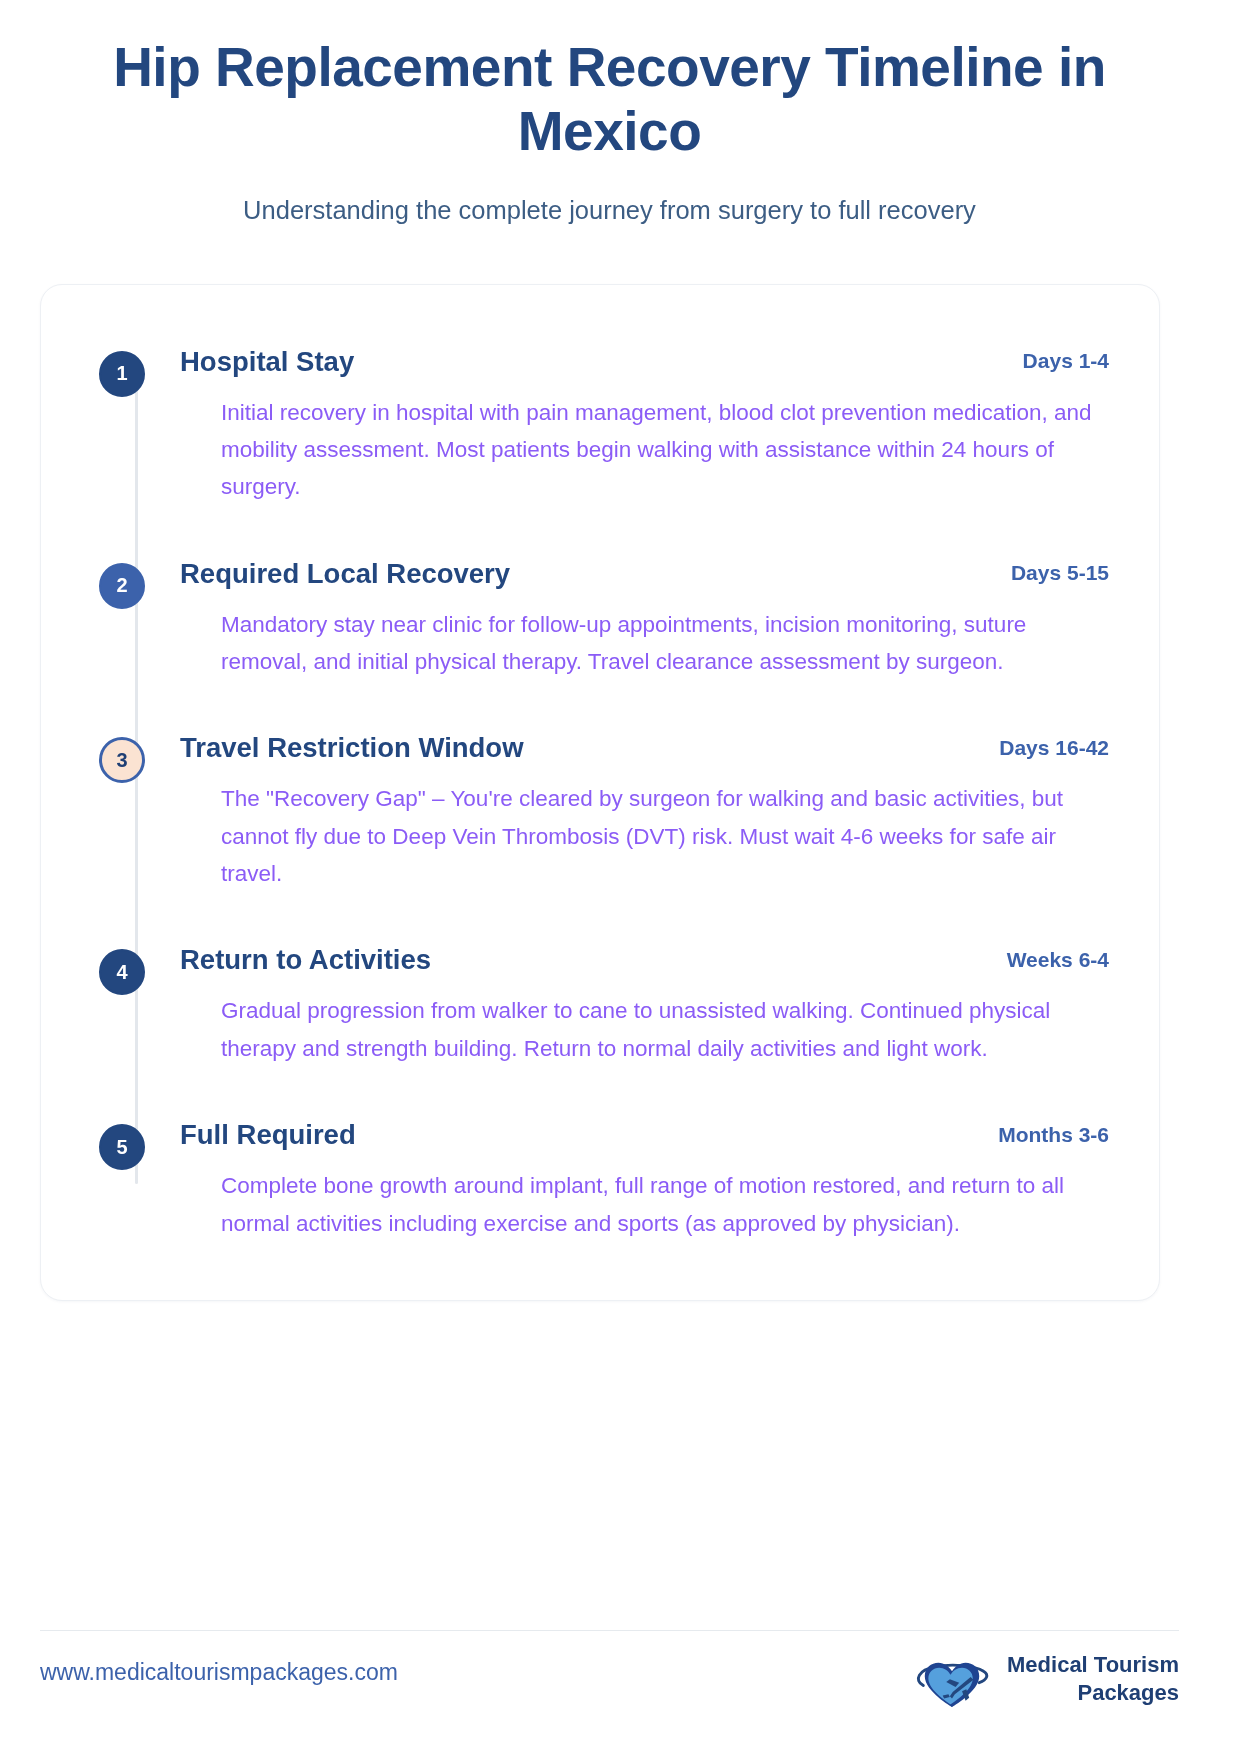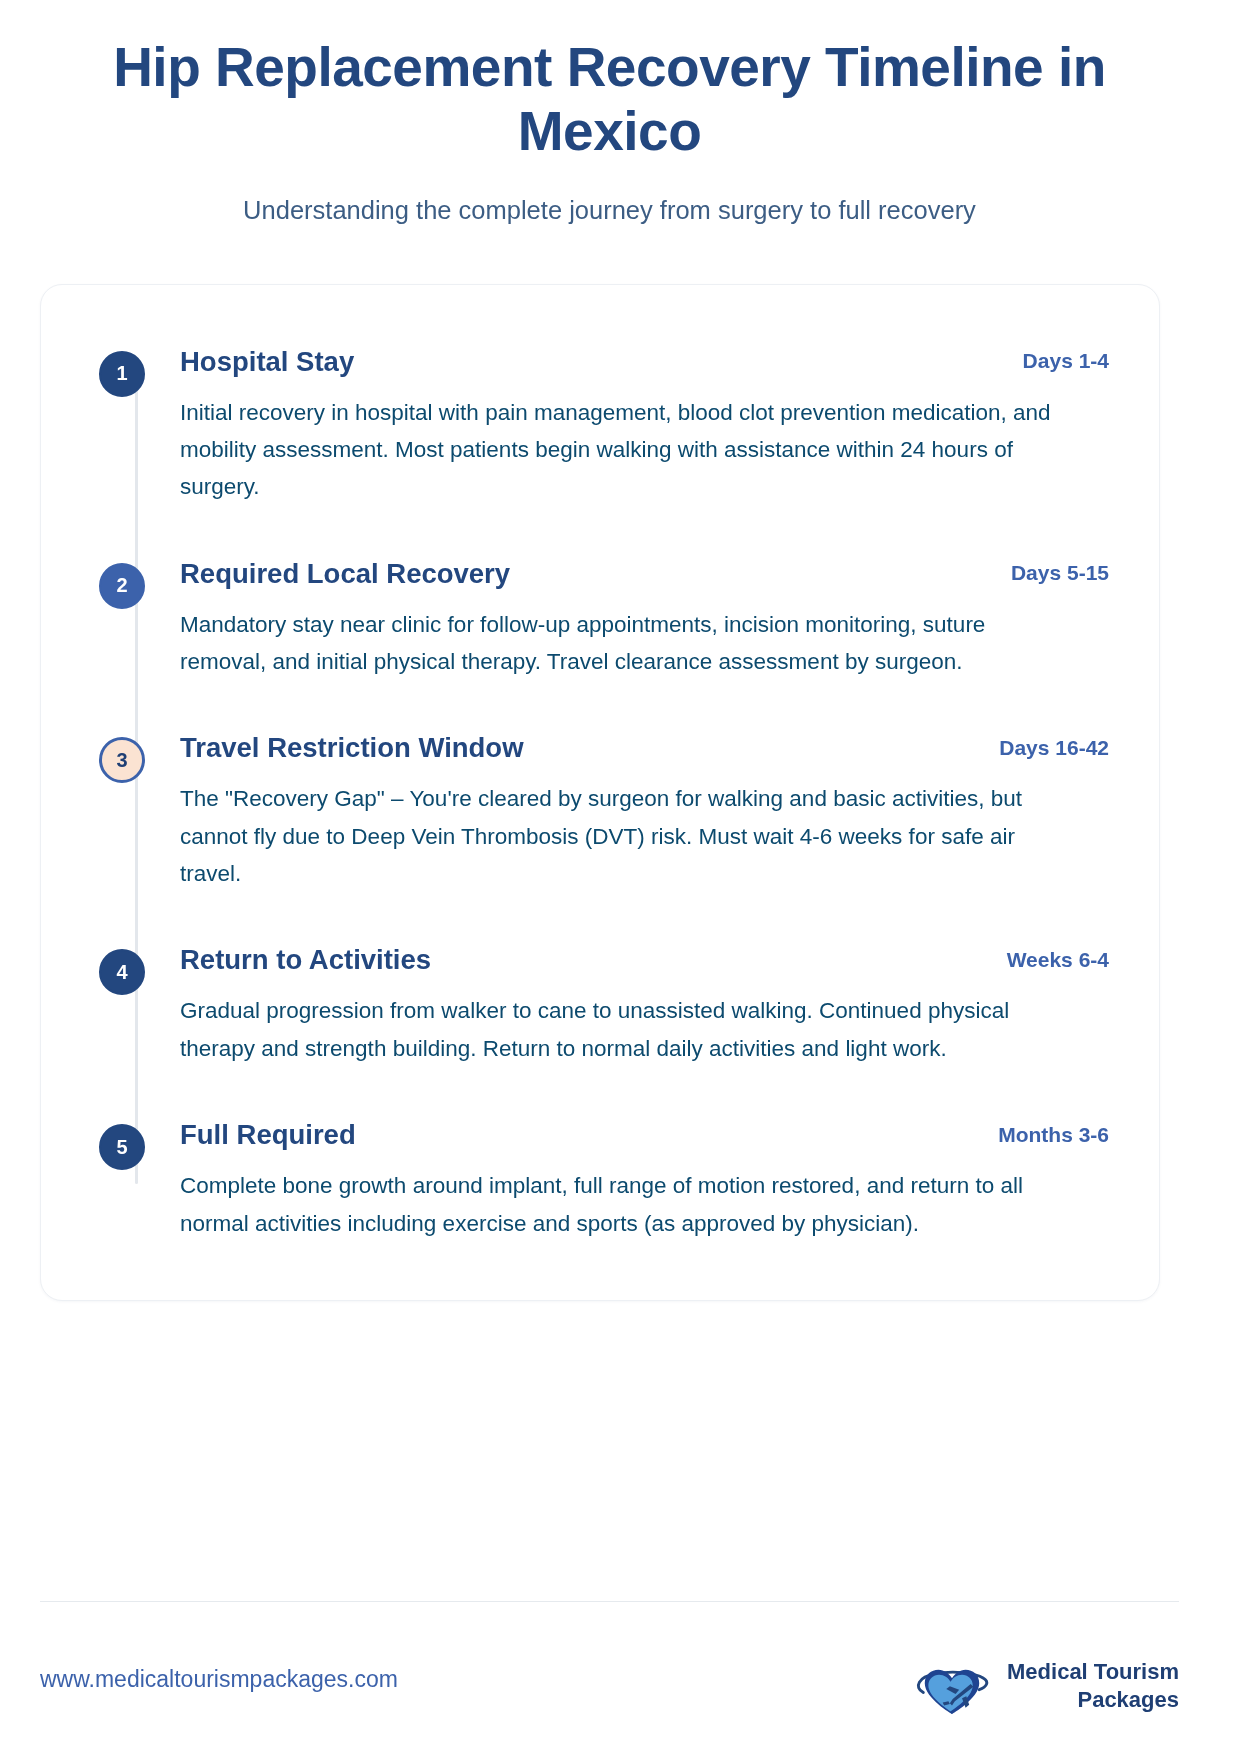--- a/index.html
+++ b/index.html
@@ -131,33 +131,33 @@
     font-weight: 700;
     color: #3c62ab;
     white-space: nowrap;
     flex: 0 0 auto;
     margin-left: 20px;
   }
   .step-desc {
     margin-top: 16px;
     font-size: 22.5px;
     line-height: 1.66;
-    color: #0c4a6e;
+    color: #8b5cf6;
     max-width: 885px;
     font-weight: 400;
+    margin-left: 41px;
   }
 
   
   .footer {
     position: absolute;
     left: 40px;
     right: 40px;
-    bottom: 44px;
+    bottom: 51px;
     border-top: 1px solid #e6eaee;
-    padding-top: 36px;
     display: flex;
     align-items: center;
     justify-content: space-between;
   }
   .footer-url {
     font-size: 23px;
     color: #3c62ab;
     font-weight: 400;
     text-decoration: none;
   }

